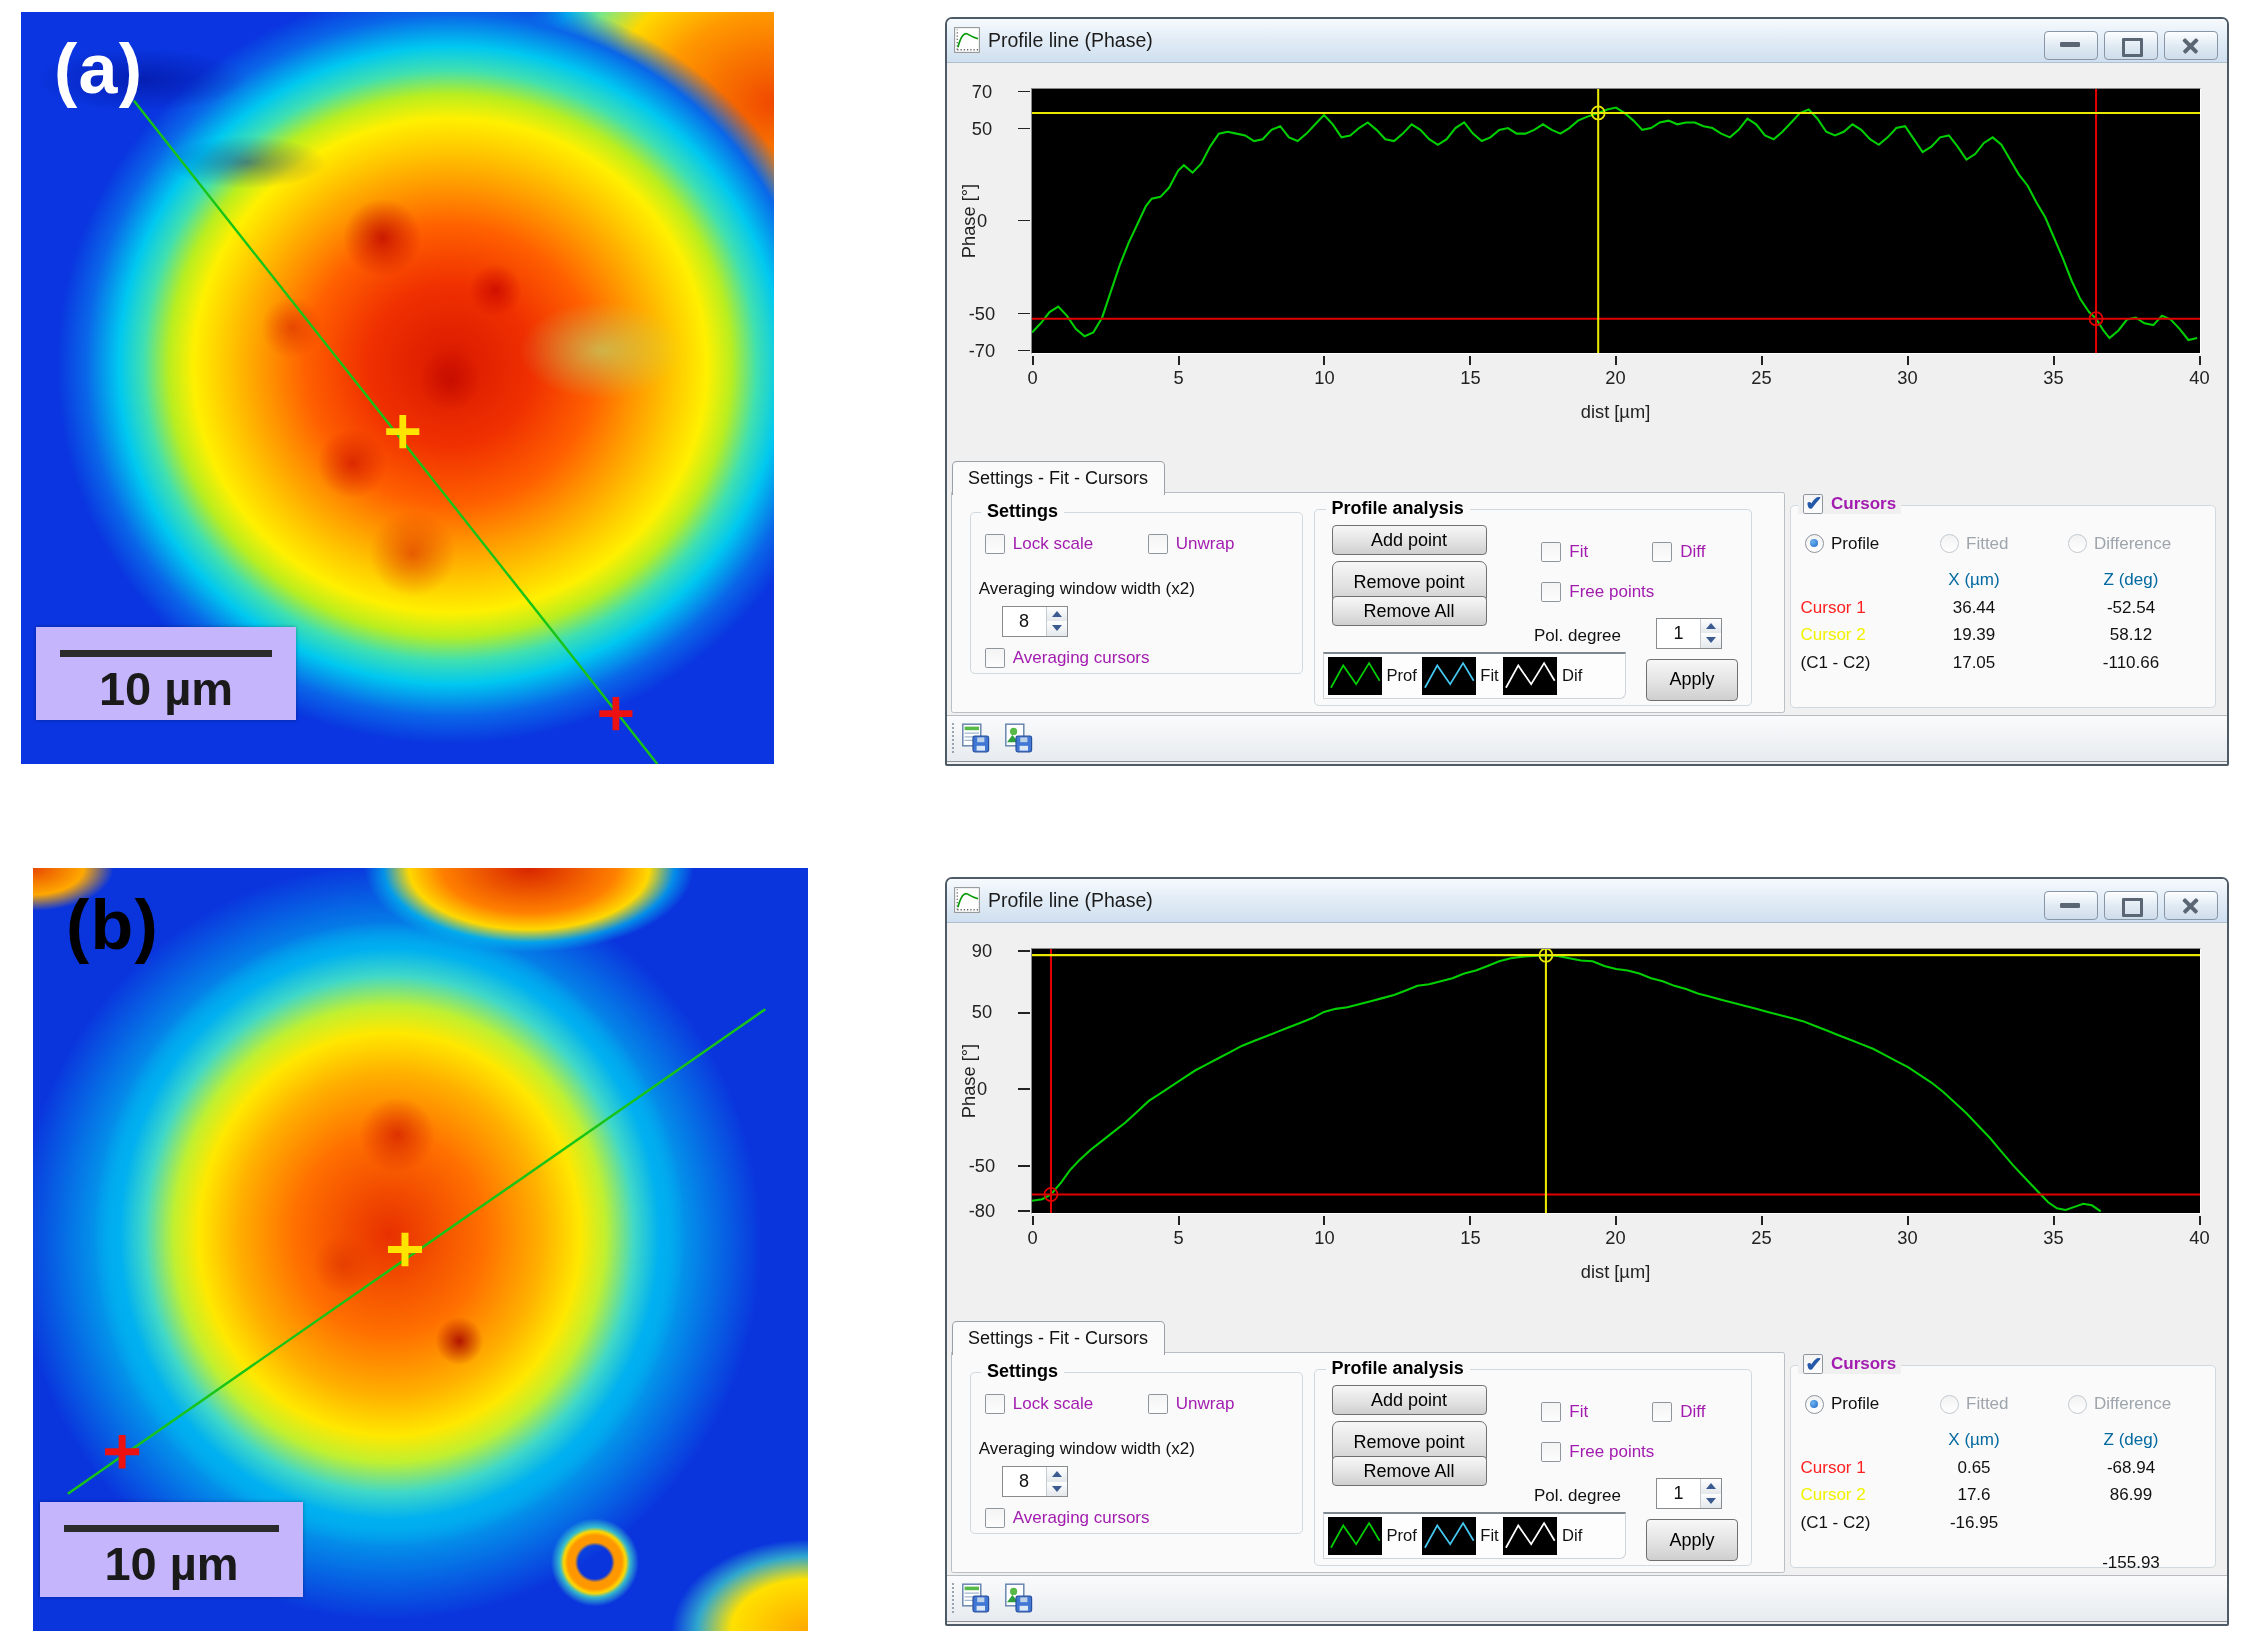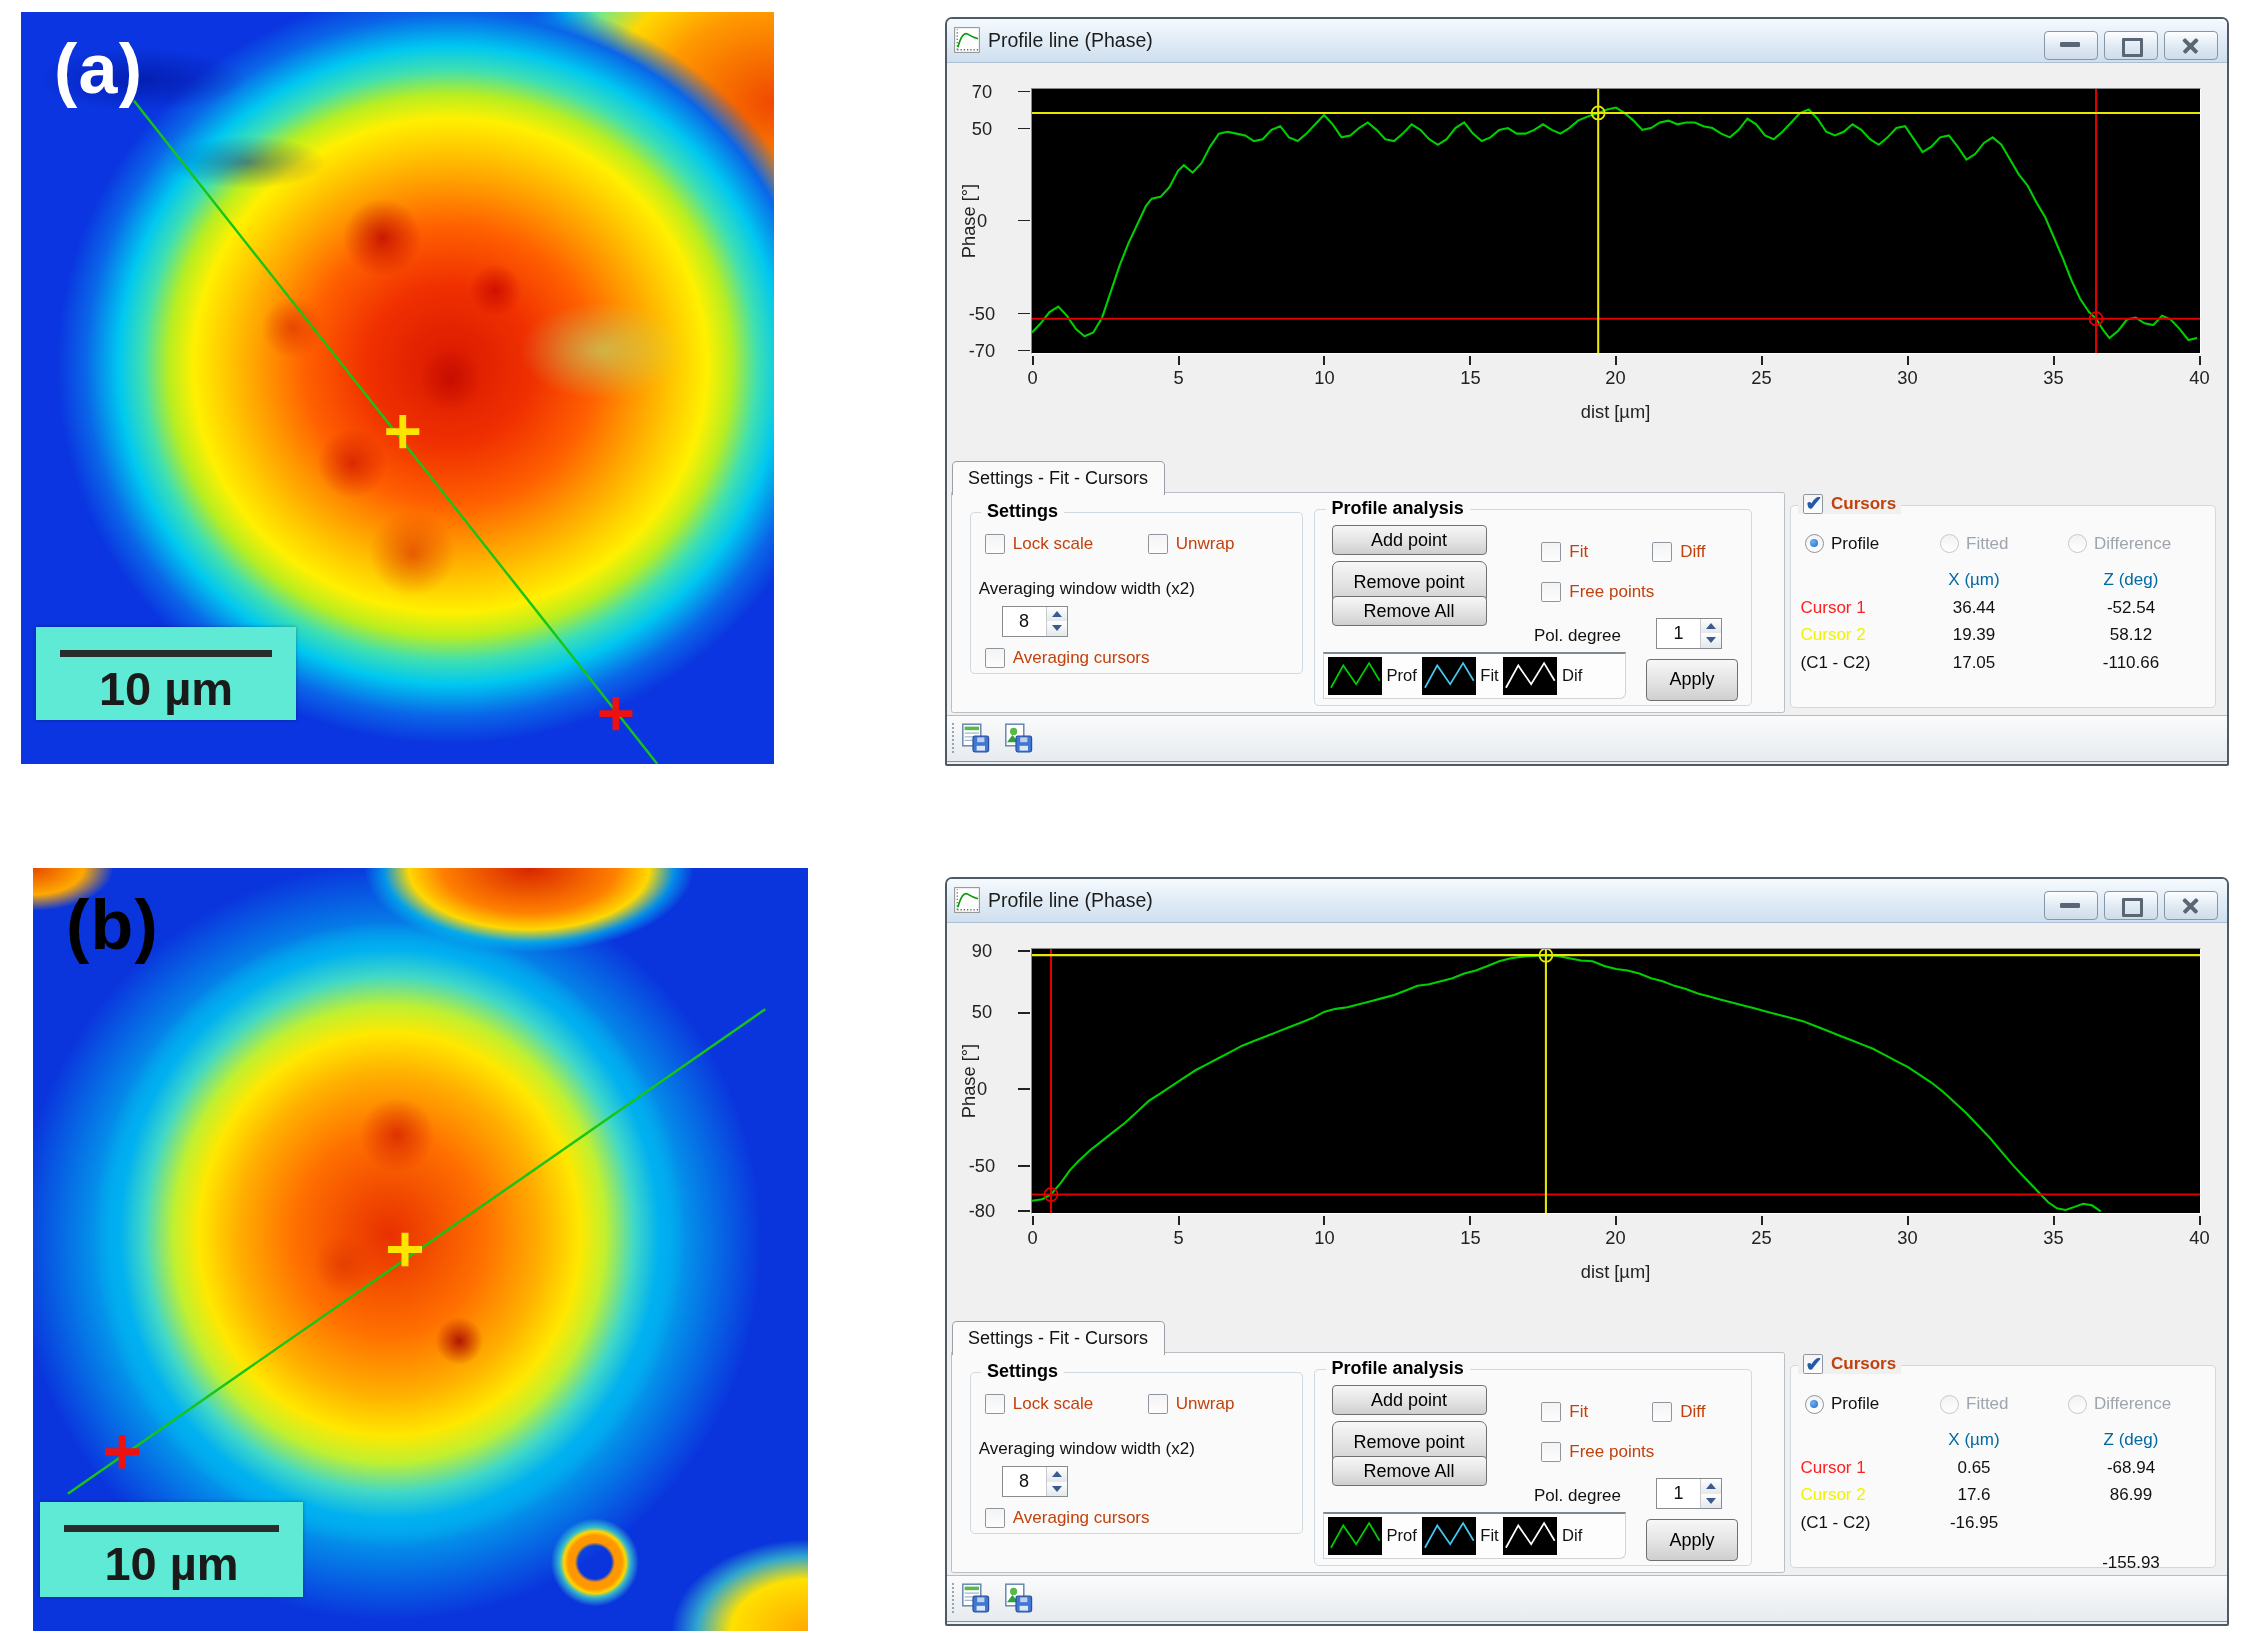--- a/index.html
+++ b/index.html
@@ -6,21 +6,21 @@
   .page{position:relative;width:2261px;height:1636px;background:#ffffff;overflow:hidden;
         font-family:"Liberation Sans",sans-serif;color:#111;}
 
   
   .pimg{position:absolute;margin:0;padding:0;overflow:hidden;}
   .pimg .fill{position:absolute;inset:0;}
   .pimg svg.ov{position:absolute;inset:0;width:100%;height:100%;}
   .plabel{position:absolute;left:33px;top:16.6px;font-size:70px;font-weight:bold;letter-spacing:1.2px;}
   #img-a .plabel{color:#ffffff;}
   #img-b .plabel{color:#000000;}
-  .sbar{position:absolute;background:#5eead4;box-shadow:0 0 3.5px rgba(0,0,0,.35);}
+  .sbar{position:absolute;background:#c4b5fd;box-shadow:0 0 3.5px rgba(0,0,0,.35);}
   #img-a .sbar{left:15px;top:615px;width:260px;height:93px;}
   #img-b .sbar{left:7px;top:634px;width:263px;height:95px;}
   .sline{position:absolute;left:24px;top:22.5px;right:24px;height:7.7px;background:#2b2b2b;}
   .stext{position:absolute;left:0;right:0;top:34px;text-align:center;font-size:47px;font-weight:bold;color:#1a1a1a;}
 
   #img-a{left:21px;top:12px;width:753px;height:752px;}
   #img-a .fill{background:
     radial-gradient(ellipse 20% 6% at 16% 9%, rgba(0,12,140,.55), transparent 70%),
     radial-gradient(ellipse 15% 5% at 30% 20%, rgba(0,12,140,.45), transparent 70%),
     radial-gradient(circle 56px at 48% 30%, rgba(185,0,0,.75), transparent 70%),
@@ -83,21 +83,21 @@
   .grp-label{position:absolute;top:-12px;left:10.6px;background:#fafafa;padding:0 6px;
        font-size:18px;font-weight:bold;color:#000;white-space:nowrap;}
   .grp-settings{left:22.5px;top:493px;width:331px;height:160px;}
   .grp-profile{left:367px;top:490px;width:436px;height:195px;}
   .grp-cursors{left:843px;top:486px;width:424px;height:201px;background:#fafafa;}
 
   .cb{position:absolute;display:flex;align-items:center;gap:8.3px;cursor:default;}
   .box{width:20px;height:20px;box-sizing:border-box;border:1.2px solid #8e959c;border-radius:1.8px;
        background:linear-gradient(#f4f4f4,#fdfdfd);position:relative;}
   .box .chk{position:absolute;left:1.8px;top:-3.5px;font-size:20px;color:#2458a8;font-weight:bold;}
-  .cbl{font-size:17px;color:#c2410c;white-space:nowrap;}
+  .cbl{font-size:17px;color:#a21caf;white-space:nowrap;}
   .lbl{position:absolute;font-size:17px;color:#111;white-space:nowrap;}
 
   .spin{position:absolute;width:66px;height:31px;box-sizing:border-box;background:#fff;
         border:1.2px solid #898c8f;display:flex;}
   .spinval{flex:1;text-align:center;font-size:18px;line-height:28px;color:#111;}
   .spinarrows{width:20px;border-left:1.2px solid #c8cbce;display:flex;flex-direction:column;}
   .sa{flex:1;position:relative;background:linear-gradient(#fefefe,#e4e8ec);}
   .sa.up::before,.sa.dn::before{content:"";position:absolute;left:50%;top:50%;transform:translate(-50%,-50%);
         border-left:5.3px solid transparent;border-right:5.3px solid transparent;}
   .sa.up::before{border-bottom:6.5px solid #3b5a8f;}

